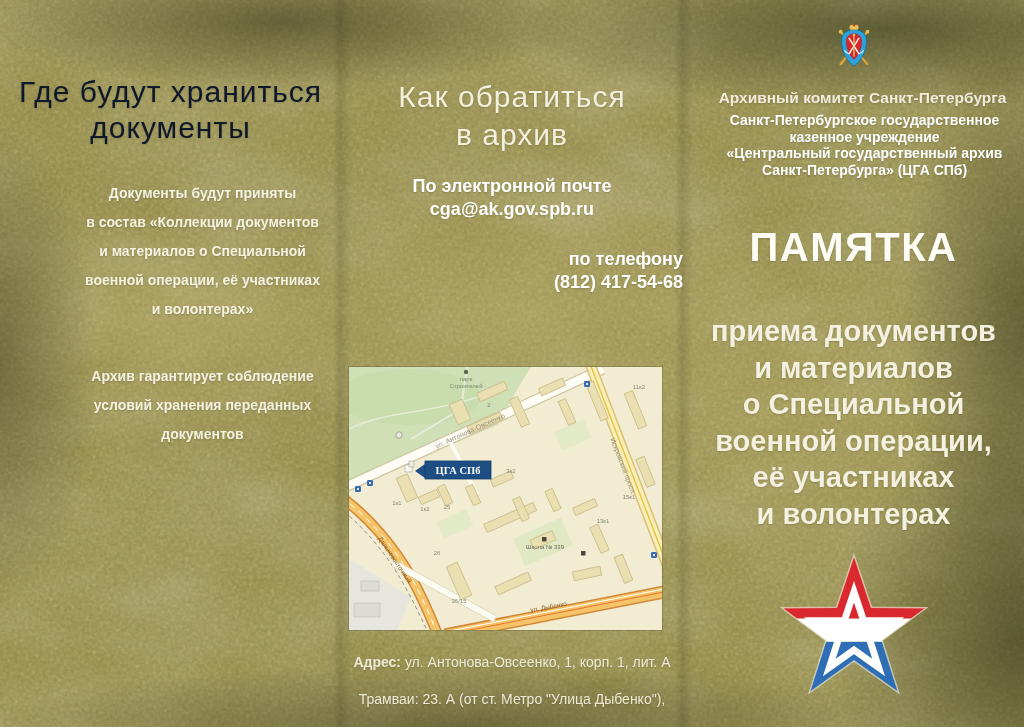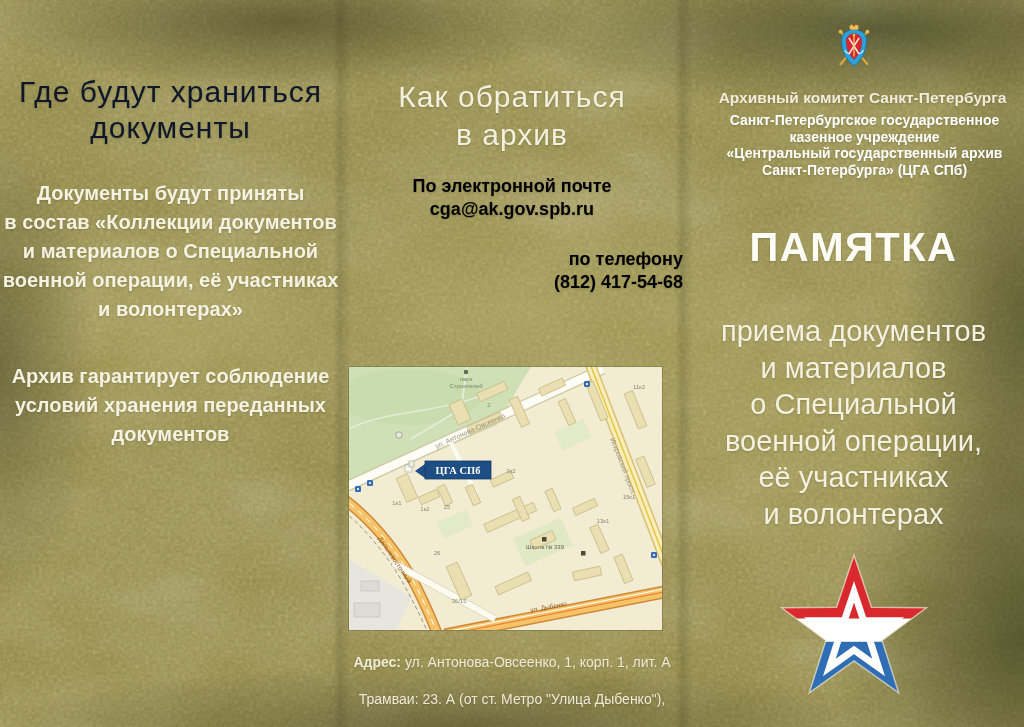--- a/index.html
+++ b/index.html
@@ -29,37 +29,37 @@
       radial-gradient(ellipse 310px 270px at 77% 55%, rgba(210,198,124,.20), transparent 70%);
   }
   .panel{position:absolute;top:0;height:727px;width:341px;}
   .panel-left{left:0;}
   .panel-mid{left:341px;width:342px;}
   .panel-right{left:683px;}
   .txt{position:absolute;left:0;width:100%;text-align:center;white-space:pre-line;
        text-shadow:0 1px 2px rgba(30,30,10,.18);}
   
   .l-heading{top:74px;font-size:30px;line-height:36px;font-weight:normal;letter-spacing:1px;color:#0f172a;margin:0;}
-  .l-para{font-weight:bold;font-size:20px;line-height:29px;color:#f5f2e2;margin:0;}
+  .l-para{font-weight:bold;font-size:14px;line-height:29px;color:#f5f2e2;margin:0;padding-left:32px;}
   .l-para1{top:179px;}
   .l-para2{top:362px;}
   
   .m-heading{top:78px;font-size:30px;line-height:38px;font-weight:normal;letter-spacing:1px;color:#f3f0de;margin:0;text-align:center;}
-  .m-block{font-weight:bold;font-size:18px;line-height:23px;color:#000000;margin:0;}
+  .m-block{font-weight:bold;font-size:18px;line-height:23px;color:#ffffff;margin:0;}
   .m-email{top:175px;}
   .m-phone{top:248px;text-align:right;}
   .map-wrap{position:absolute;left:8px;top:367px;width:313px;height:263px;box-shadow:0 0 0 1px rgba(60,58,30,.25);}
   .m-address{top:653px;font-size:14px;line-height:18.5px;color:#efead6;margin:0;}
   .m-address b{font-weight:bold;text-align:center;}
   
   .emblem-wrap{position:absolute;left:calc(50% - 23px);top:23px;width:46px;height:48px;}
   .r-org1{top:80px;font-size:15.5px;font-weight:bold;color:#f1edda;margin:9px;}
   .r-org2{top:101px;font-size:14px;line-height:16.5px;font-weight:bold;color:#ffffff;margin:11px;}
   .r-title{top:225px;font-size:40px;font-weight:800;letter-spacing:1.5px;color:#fdfcf5;margin:0;}
-  .r-subtitle{top:313px;font-size:29px;line-height:36.5px;font-weight:normal;color:#f4f1e1;margin:0;}
+  .r-subtitle{top:313px;font-size:29px;line-height:36.5px;font-weight:bold;color:#f4f1e1;margin:0;}
   .star-wrap{position:absolute;left:calc(50% - 74px);top:552px;width:148px;height:148px;}
   
   .map-num{font-size:6px;fill:#8a8874;}
   .map-street{font-size:7px;fill:#98927a;}
   .map-street-dark{font-size:6.5px;fill:#8a5a20;}
   .map-park-label{font-size:6px;fill:#78856a;}
   .map-school{font-size:6px;fill:#6a6858;}
   .map-marker-text{font-size:10.5px;font-weight:bold;fill:#ffffff;font-family:"Liberation Serif","DejaVu Serif",serif;}
 </style>
 </head>

